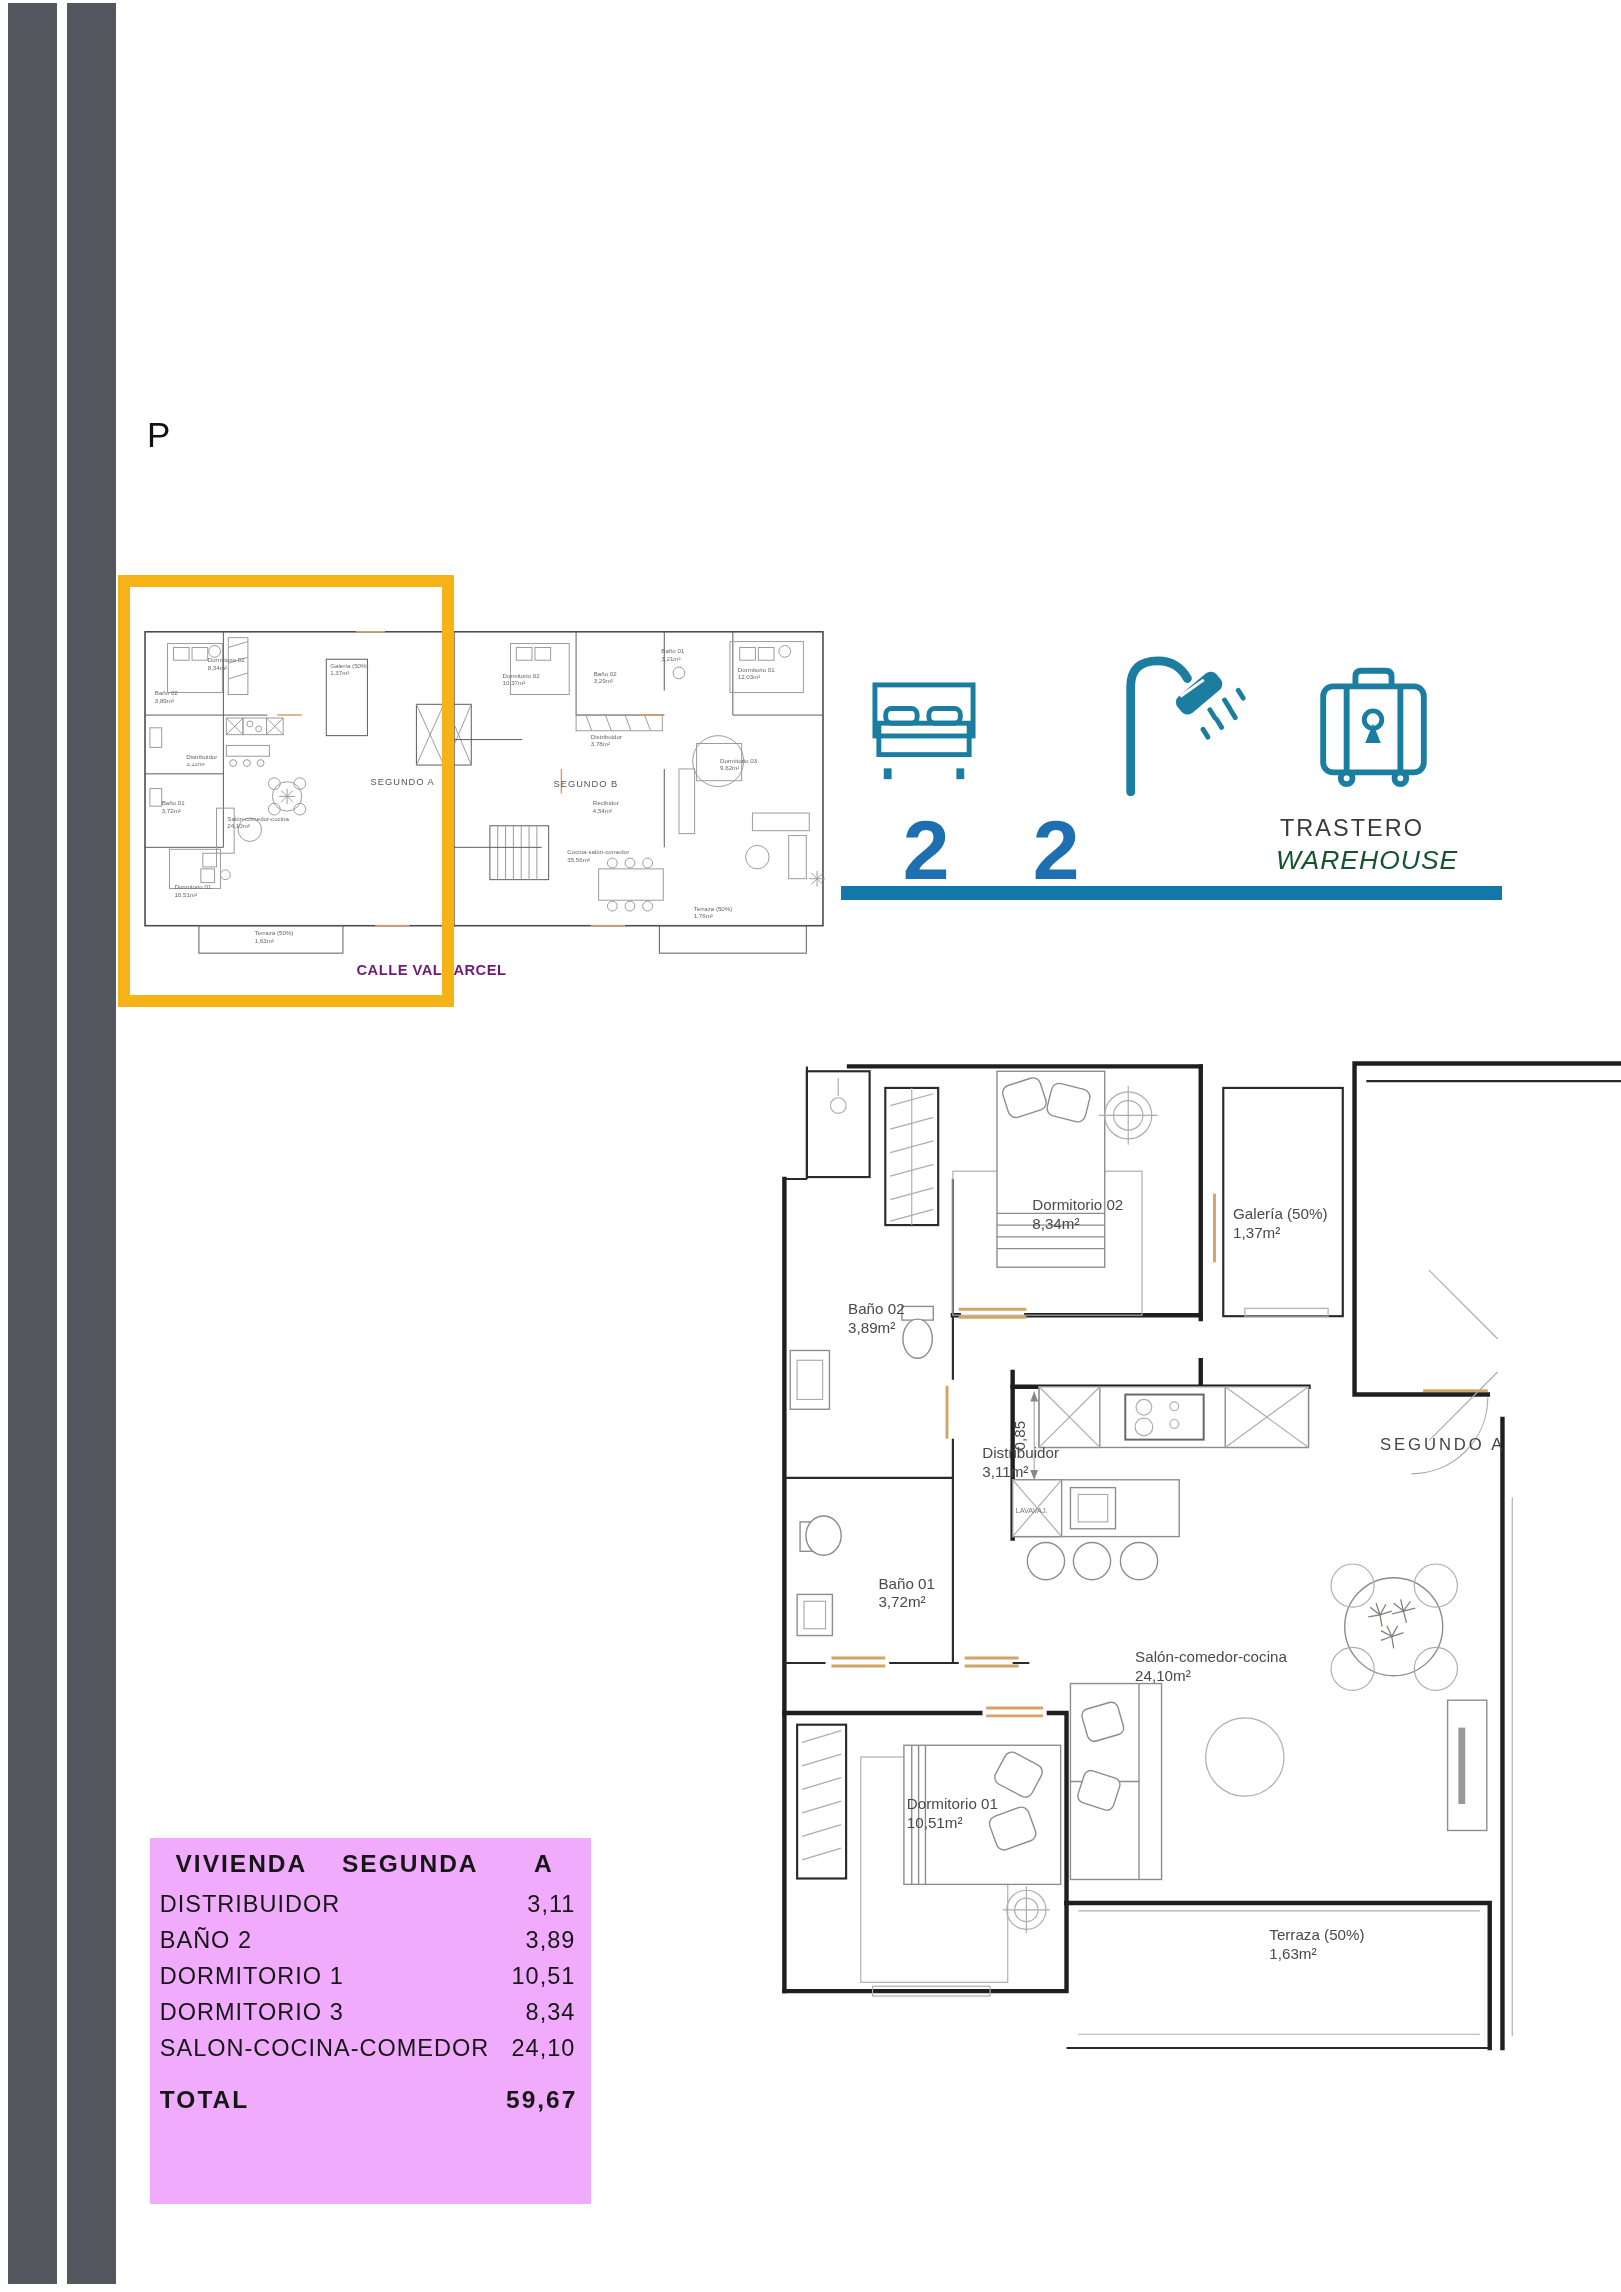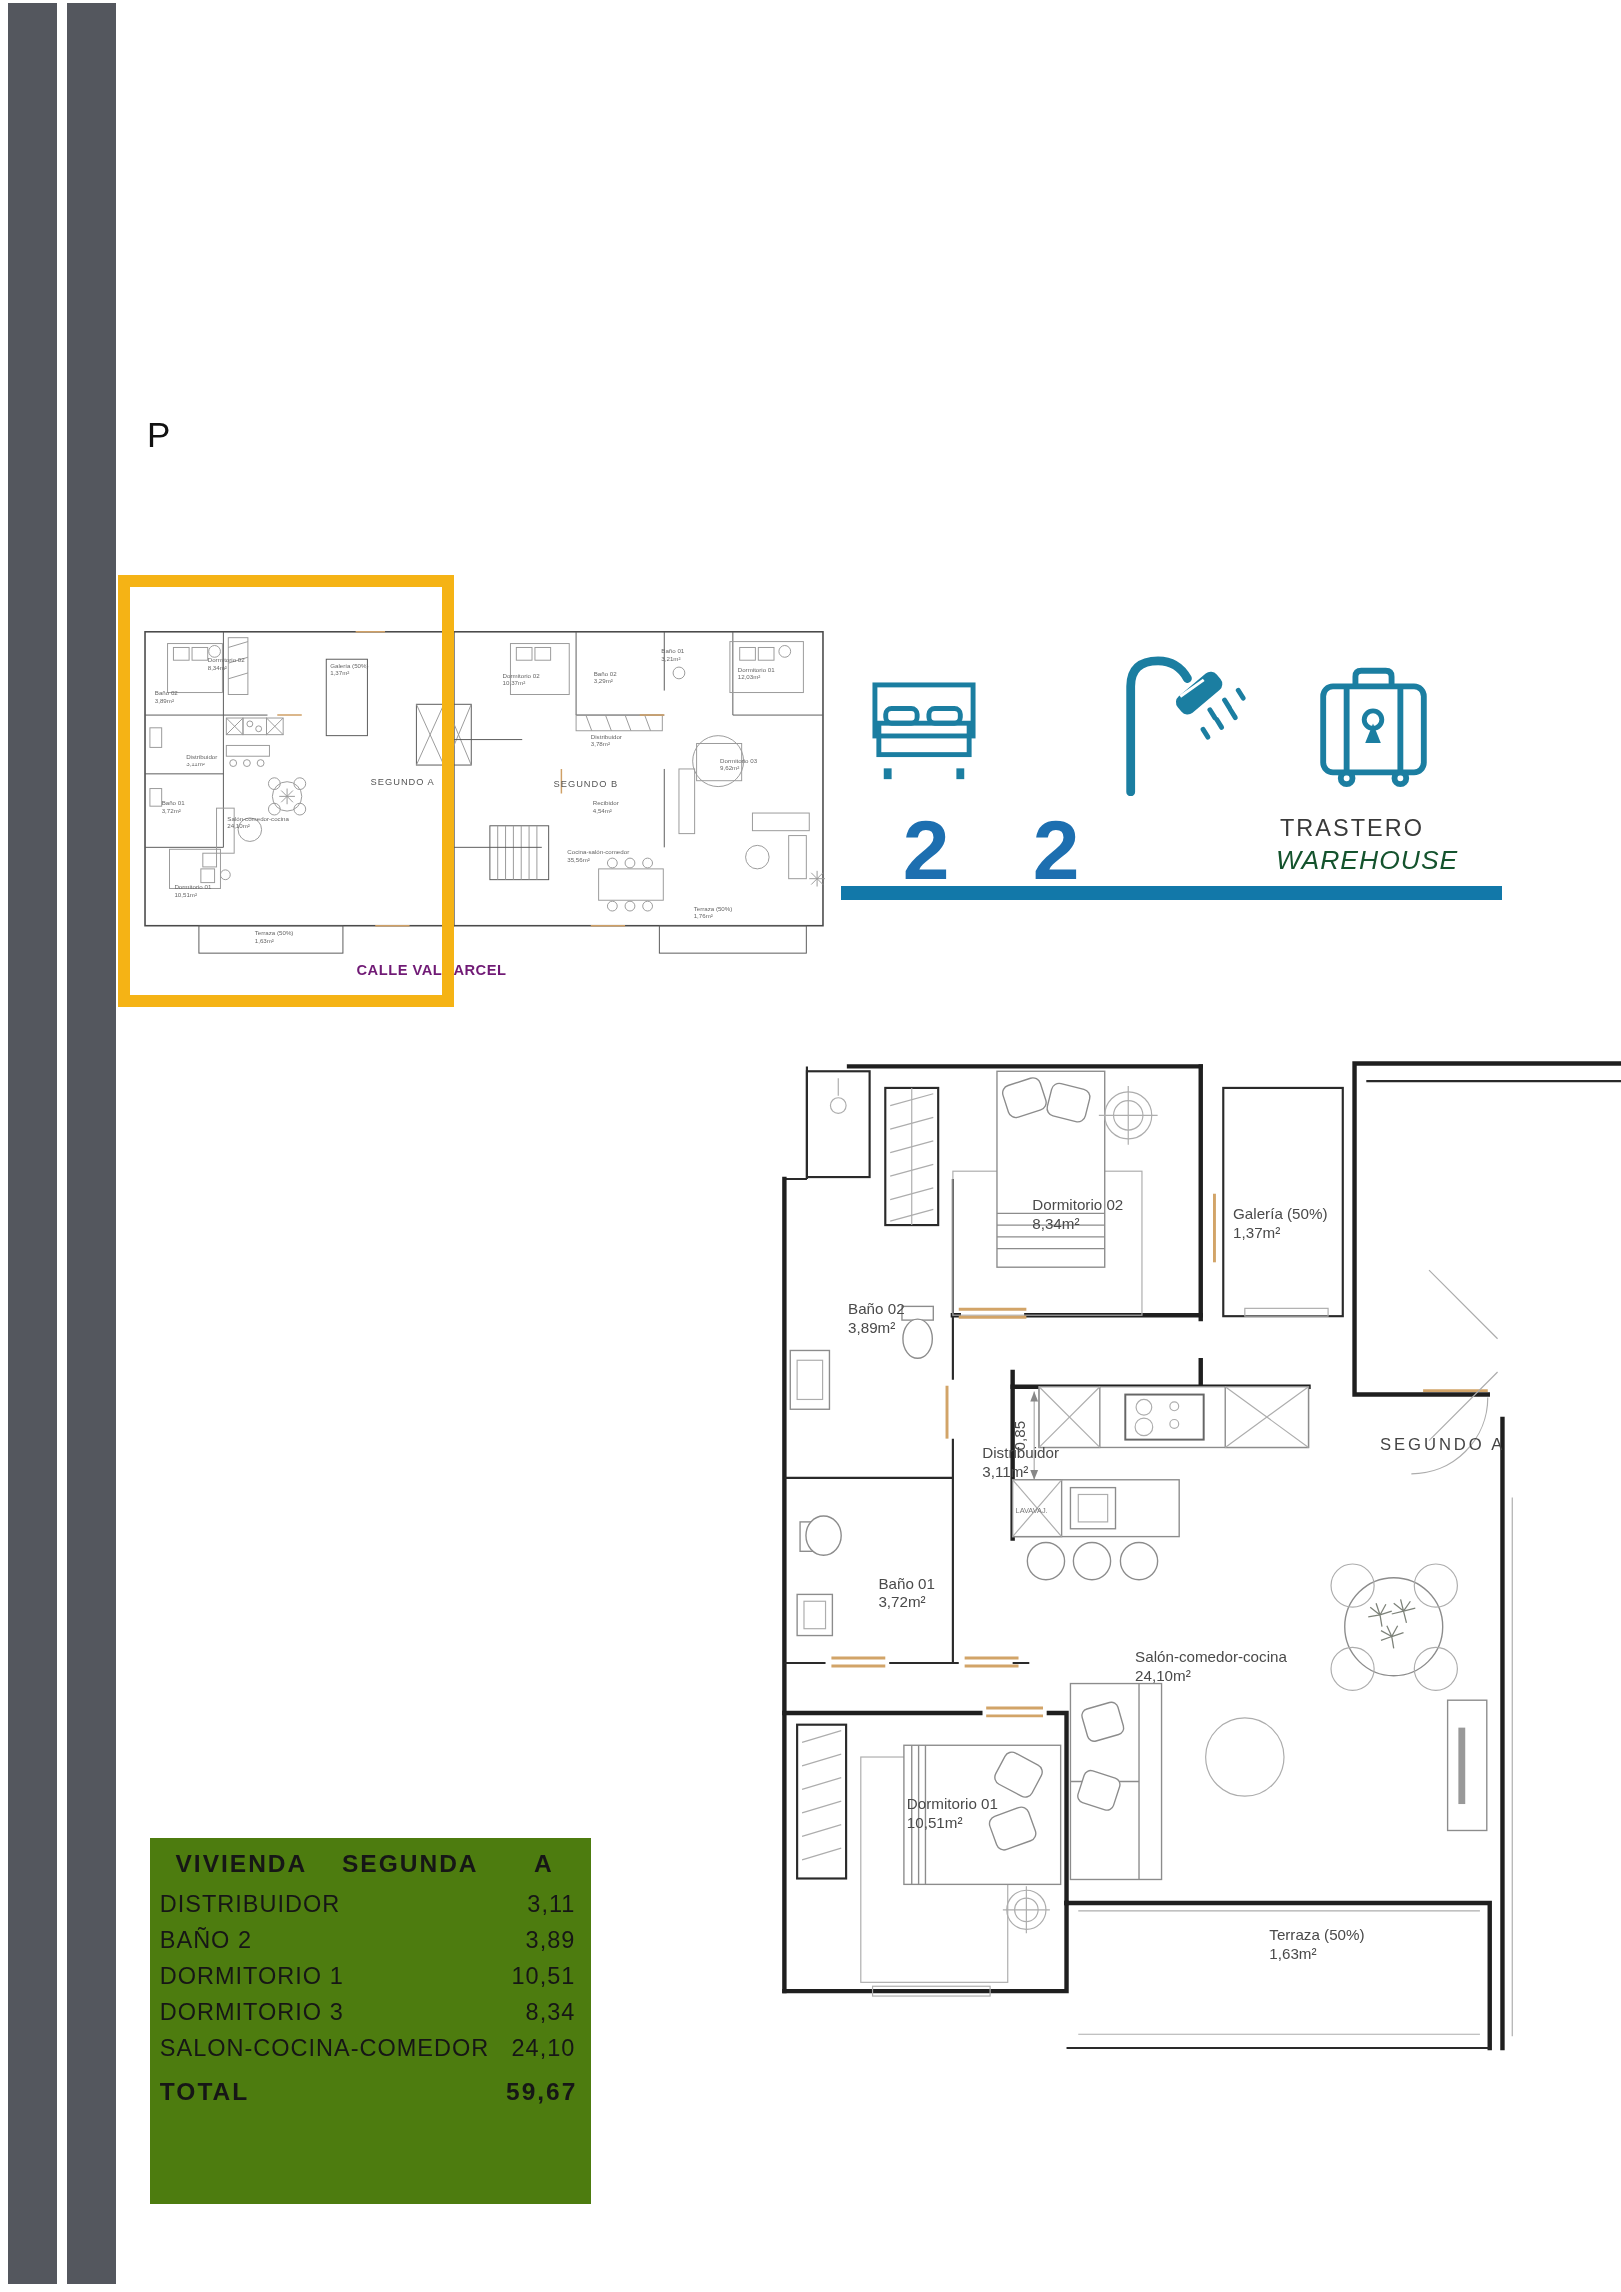--- a/index.html
+++ b/index.html
@@ -41,28 +41,28 @@
   .t{fill:#4a4a4a;font-size:15.5px;font-family:"Liberation Sans",sans-serif;}
   .tt{fill:#777;font-size:7.5px;font-family:"Liberation Sans",sans-serif;}
   .seg{fill:#444;font-size:17px;letter-spacing:3px;font-family:"Liberation Sans",sans-serif;}
   .sw{stroke:#4a4a4a;stroke-width:1.6;fill:none;}
   .sw1{stroke:#5a5a5a;stroke-width:1;fill:none;}
   .sl{stroke:#9a9a9a;stroke-width:1;fill:none;}
   .stn{stroke:#CFA066;stroke-width:1.5;fill:none;}
   .st{fill:#666;font-size:6.3px;font-family:"Liberation Sans",sans-serif;}
   .ssg{fill:#555;font-size:9.5px;letter-spacing:1px;font-family:"Liberation Sans",sans-serif;}
   
-  .area-table{position:absolute;left:150px;top:1838px;width:441px;height:366px;background:#4d7c0f;
+  .area-table{position:absolute;left:150px;top:1838px;width:441px;height:366px;background:#f0abfc;
     box-sizing:border-box;padding-top:5.9px;}
   .at-header{position:relative;height:43px;font-weight:bold;font-size:24.5px;letter-spacing:2px;}
   .at-header span{position:absolute;top:5.9px;}
   .at-h1{left:25.5px;} .at-h2{left:192px;} .at-h3{left:384px;}
   .at-row{height:36px;display:flex;justify-content:space-between;align-items:center;
     padding:0 15.7px 0 9.8px;font-size:23.5px;letter-spacing:1px;}
-  .at-total{height:43px;display:flex;justify-content:space-between;align-items:center;
+  .at-total{height:43px;display:flex;justify-content:space-between;align-items:flex-end;
     padding:0 13.7px 0 9.8px;font-size:24.5px;font-weight:bold;letter-spacing:2px;margin-top:3.9px;}
 </style>
 </head>
 <body>
 
 <div class="page">
 
   <div class="bar bar1"></div>
   <div class="bar bar2"></div>
 

